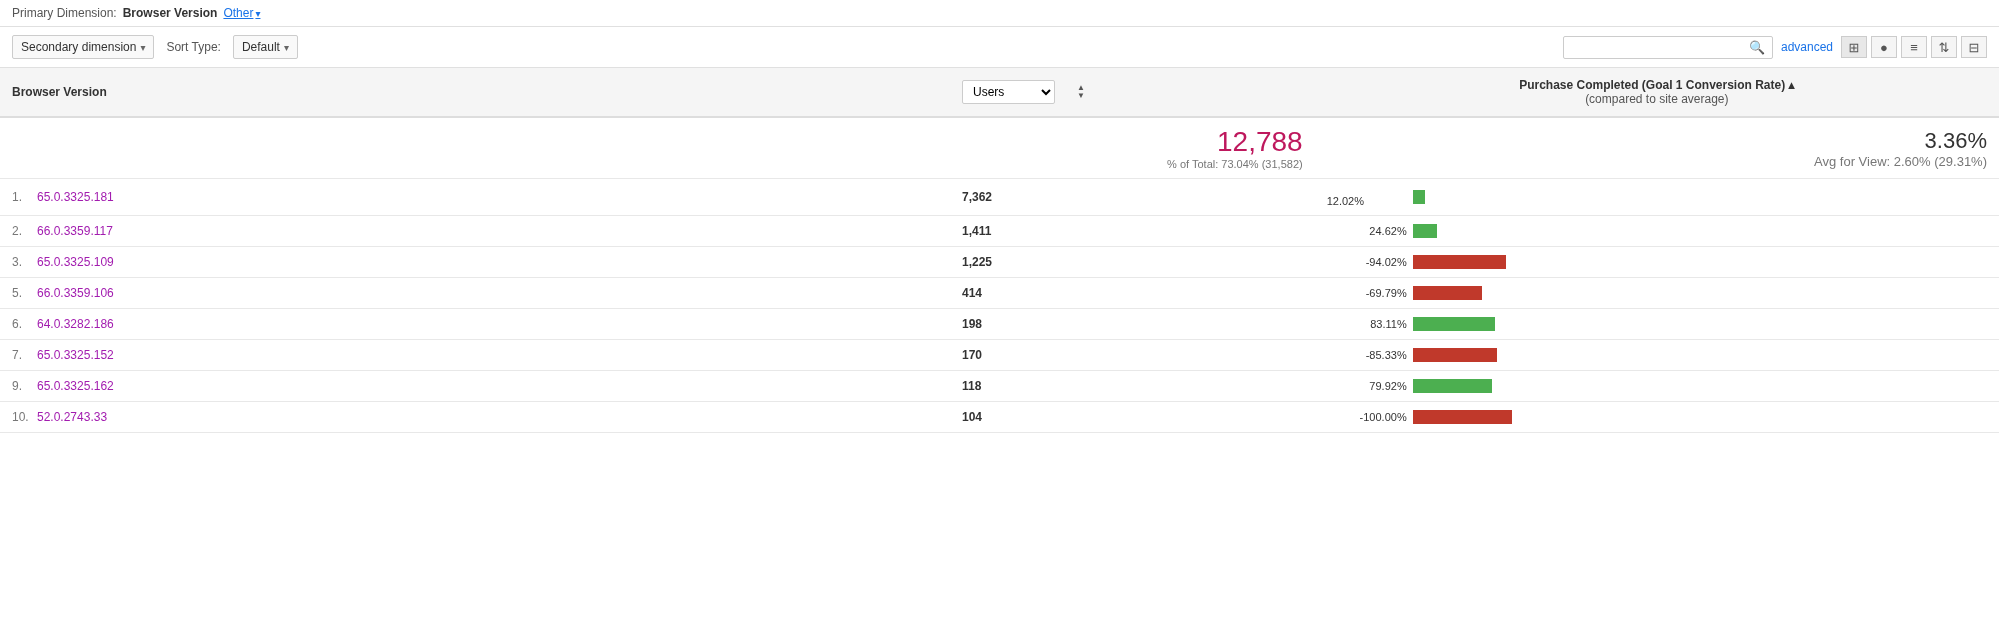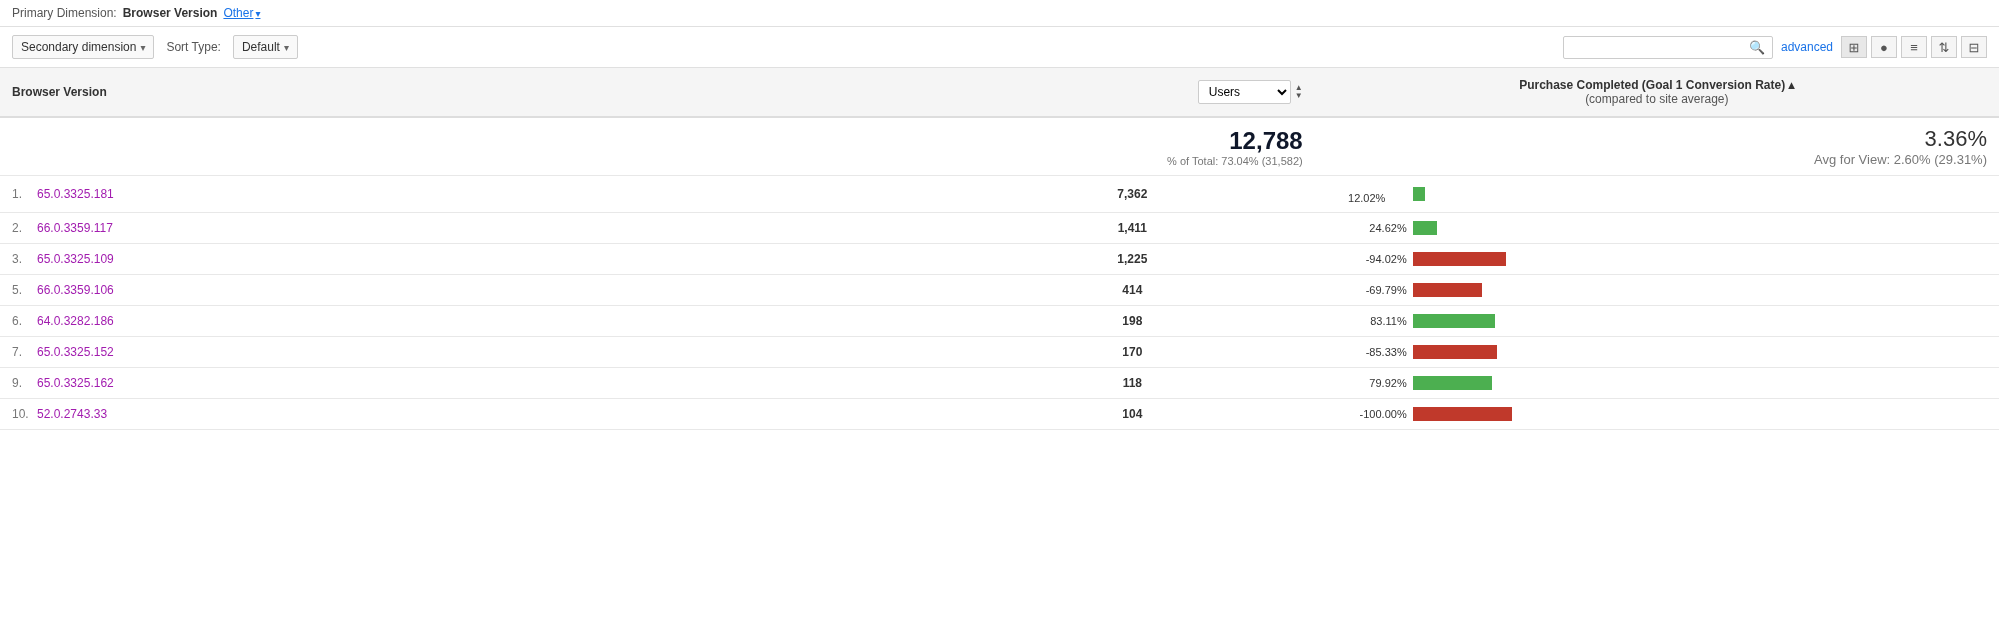--- a/index.html
+++ b/index.html
@@ -138,22 +138,22 @@
       font-weight: bold;
       color: #333;
       white-space: nowrap;
     }
     .th-browser {
       width: 950px;
     }
     .users-header-cell {
       display: flex;
       align-items: center;
-      justify-content: flex-end;
-      gap: 4px;
+      justify-content: flex-start;
+      gap: 22px;
     }
     .users-select {
       border: 1px solid #ccc;
       padding: 3px 6px;
       font-size: 12px;
       background: #fff;
       border-radius: 2px;
       cursor: pointer;
     }
     .sort-arrows {
@@ -181,23 +181,23 @@
       padding: 12px 12px;
       border-bottom: 1px solid #e8e8e8;
       background: #fff;
       vertical-align: middle;
     }
     .summary-total {
       text-align: right;
       padding-right: 20px;
     }
     .summary-total .big-num {
-      font-size: 24px;
-      font-weight: bold;
-      color: #0f172a;
+      font-size: 28px;
+      font-weight: normal;
+      color: #be185d;
     }
     .summary-total .sub-text {
       font-size: 11px;
       color: #777;
     }
     .summary-rate {
       text-align: right;
       padding-right: 20px;
     }
     .summary-rate .big-num {
@@ -224,21 +224,21 @@
       padding-right: 4px;
       min-width: 25px;
       display: inline-block;
     }
     .row-link {
       color: #a21caf;
       cursor: pointer;
       text-decoration: none;
     }
     .td-users {
-      text-align: center;
+      text-align: left;
       font-weight: bold;
       padding-right: 20px;
     }
     .td-bar-cell {
       padding: 6px 12px;
       position: relative;
     }
     .bar-positive {
       display: inline-block;
       height: 14px;
@@ -338,21 +338,21 @@
         <div class="big-num">3.36%</div>
         <div class="sub-text">Avg for View: 2.60% (29.31%)</div>
       </td>
     </tr>
 
   <tr class="data-row">
         <td><span class="row-num">1.</span><a class="row-link">65.0.3325.181</a></td>
         <td class="td-users">7,362</td>
         <td class="td-bar-cell">
       <div class="cell-conversion" style="justify-content: flex-start;">
-        <span class="bar-label" style="width:80px; text-align:center;margin-top:8px;">12.02%</span>
+        <span class="bar-label" style="width:80px; text-align:left;margin-top:8px;">12.02%</span>
         <div style="width:120px; display:flex; align-items:center;">
           <div class="bar-positive" style="width:12px; height:14px; background:#4caf50;"></div>
         </div>
       </div>
         </td>
       </tr>
       <tr class="data-row">
         <td><span class="row-num">2.</span><a class="row-link">66.0.3359.117</a></td>
         <td class="td-users">1,411</td>
         <td class="td-bar-cell">

